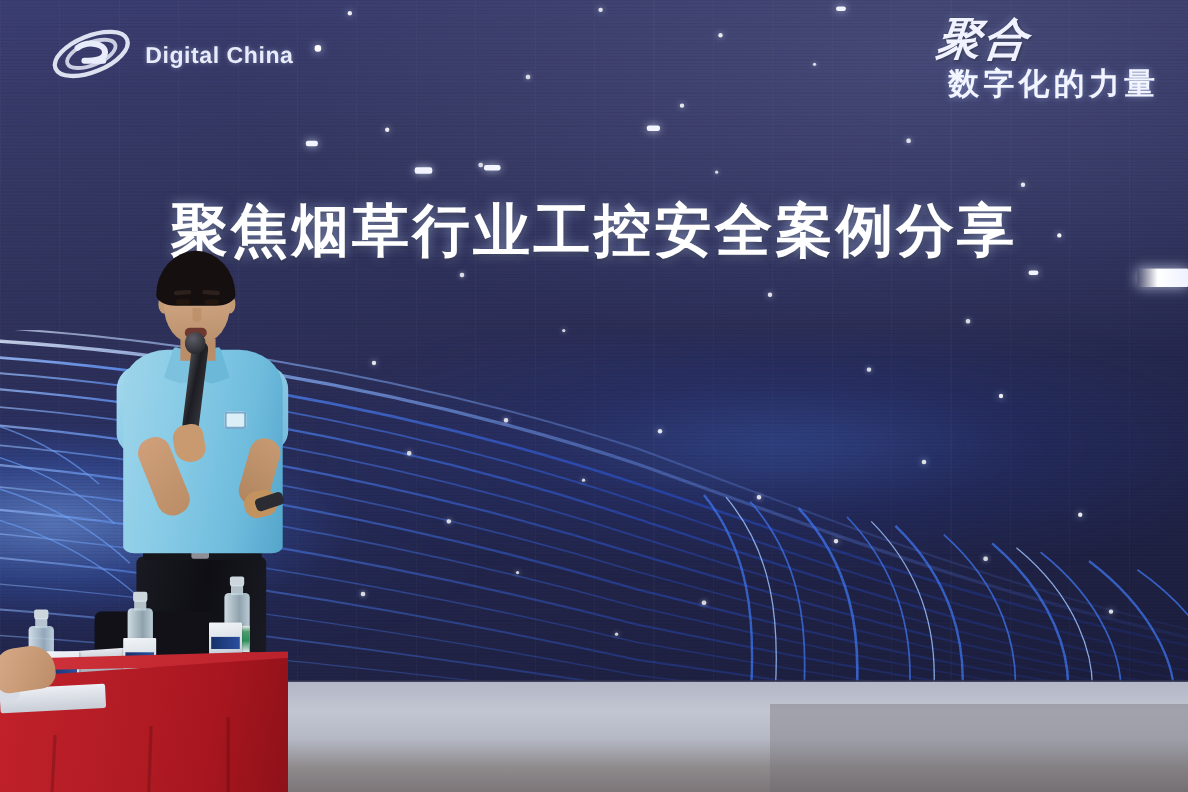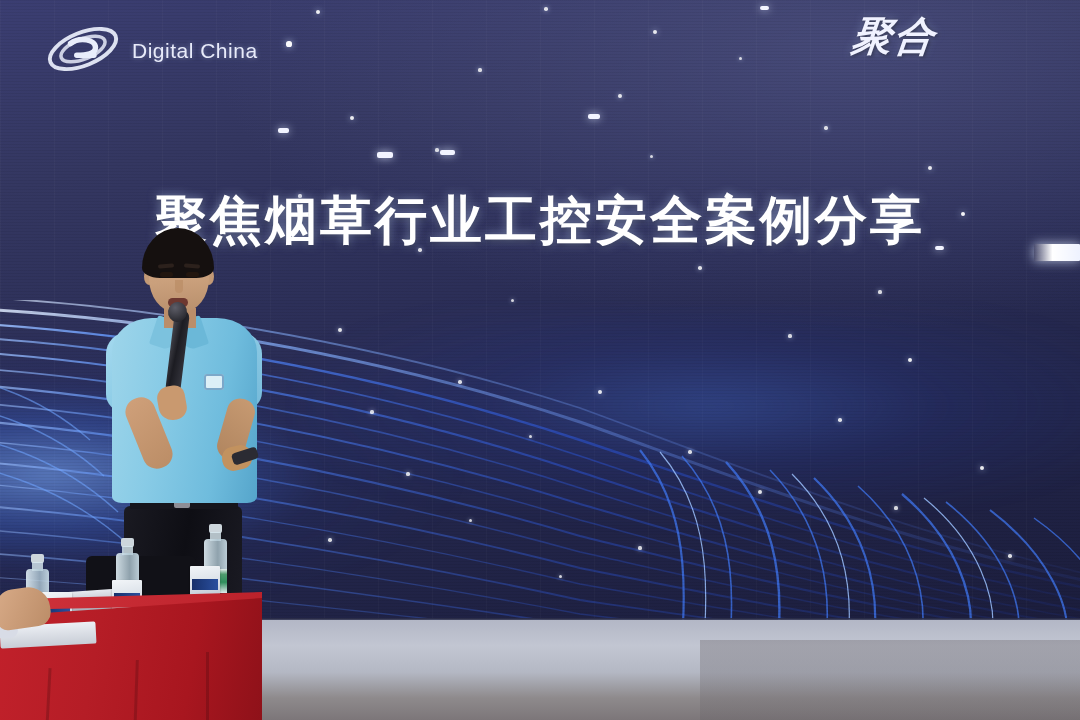--- a/index.html
+++ b/index.html
@@ -112,21 +112,21 @@
   .logo-cn {
     font-size: 31px;
     font-weight: bold;
     color: #eef0fb;
     letter-spacing: 2px;
     text-shadow: 0 0 6px rgba(200,215,255,0.45);
     white-space: nowrap;
   }
   .logo-en {
     font-size: 21px;
-    font-weight: normal;
+    font-weight: bold;
     color: #e8ebfa;
     letter-spacing: 0.5px;
     margin-top: 3px;
     text-shadow: 0 0 5px rgba(200,215,255,0.4);
     white-space: nowrap;
   }
 
   .logo-right {
     position: absolute;
     right: 26px; top: 16px;
@@ -152,21 +152,21 @@
     line-height: 1;
     margin-top: 6px;
     text-shadow: 0 0 7px rgba(180,200,255,0.5);
     white-space: nowrap;
   }
 
   
   .slide-title {
     position: absolute;
     left: 0; right: 0;
-    top: 186px;
+    top: 175px;
     text-align: center;
     font-size: 52px;
     font-weight: bold;
     color: #ffffff;
     letter-spacing: 3px;
     text-shadow:
       0 0 10px rgba(190,210,255,0.55),
       0 2px 5px rgba(0,0,0,0.45);
     white-space: nowrap;
   }
@@ -579,20 +579,21 @@
         </g>
         <path d="M34 30 C46 21, 66 25, 66 35 C66 44, 50 45, 42 45 L64 45" fill="none" stroke="#e9edfb" stroke-width="7" stroke-linecap="round" stroke-linejoin="round"></path>
       </svg>
       <div class="logo-text">
         <div class="logo-en">Digital China</div>
       </div>
     </div>
 
     <div class="logo-right">
       <div class="brand-script">聚合</div>
+      <div class="brand-sub">数字化的力量</div>
     </div>
 
     <div class="slide-title">聚焦烟草行业工控安全案例分享</div>
   </div>
 
   <div class="floor-edge"></div>
   <div class="floor"></div>
   <div class="floor-shadowR"></div>
 
   <div class="speaker">

